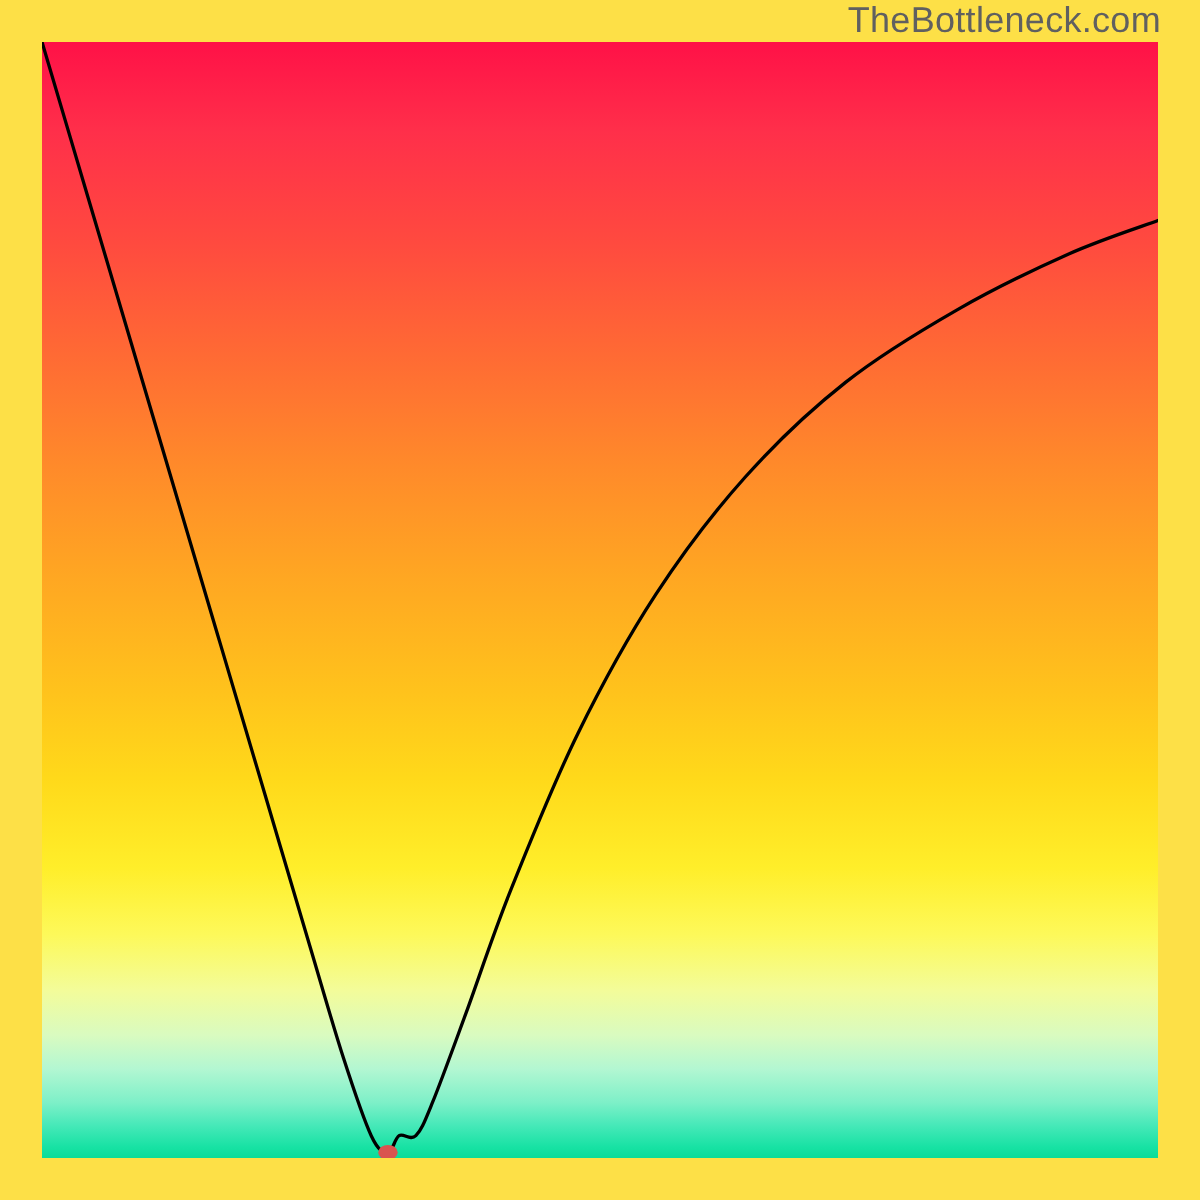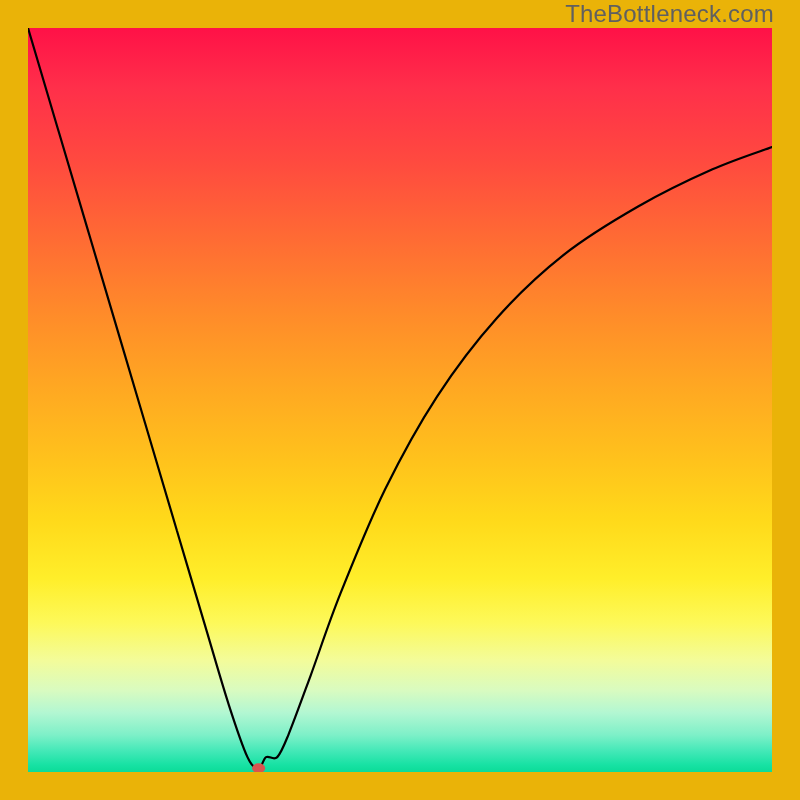--- a/index.html
+++ b/index.html
@@ -7,21 +7,21 @@
     padding: 0;
     width: 800px;
     height: 800px;
     overflow: hidden;
     background: #000;
     font-family: Arial, Helvetica, sans-serif;
   }
   .outer {
     width: 800px;
     height: 800px;
-    background: #eab308;
+    background: #fde047;
     position: relative;
   }
   .watermark {
     position: absolute;
     top: 0px;
     right: 26px;
     color: #606060;
     font-size: 24px;
     font-weight: 500;
     letter-spacing: 0.2px;

